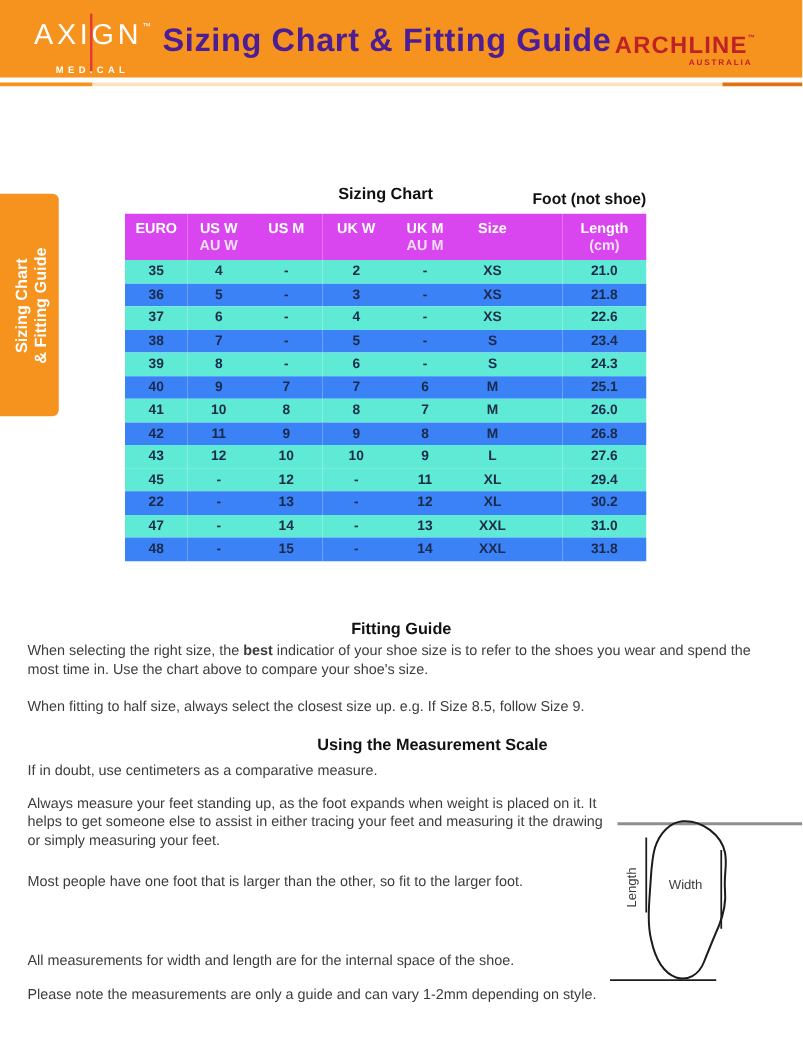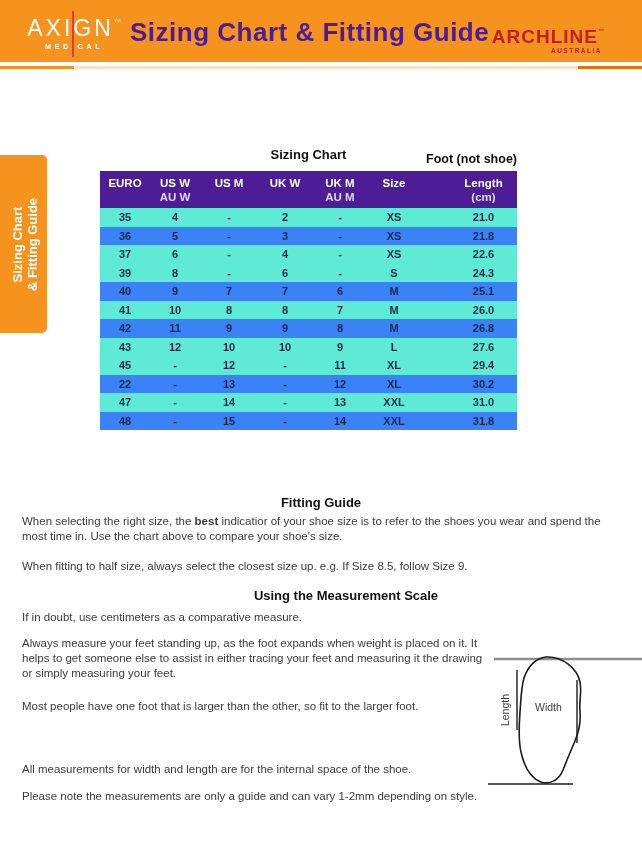--- a/index.html
+++ b/index.html
@@ -9,21 +9,21 @@
     position: relative;
     overflow: hidden;
     font-family: "Liberation Sans", sans-serif;
   }
 
   
   .banner { position: absolute; left: 0; top: 0; width: 642px; height: 62px; background: #F6921E; }
   .brand { position: absolute; left: 24px; top: 9px; width: 100px; text-align: center; color: #fff; }
   .brand-name { font-size: 23px; letter-spacing: 3px; font-weight: 400; line-height: 26px; white-space: nowrap; }
   .brand-name sup { font-size: 7px; letter-spacing: 0; vertical-align: 12px; }
-  .brand-sub { font-size: 7.5px; letter-spacing: 3.5px; font-weight: 700; margin-top: 1px; }
+  .brand-sub { font-size: 7.5px; letter-spacing: 3.5px; font-weight: 700; margin-top: 11px; }
   .brand-needle { position: absolute; left: 72px; top: 11px; width: 2px; height: 46px; background: #E23B3E; }
   .page-title { position: absolute; top: 17px; left: 130px; width: 380px; 
                 color: #4c1d95; font-size: 26px; font-weight: 700; letter-spacing: .5px; }
   .partner { position: absolute; right: 38px; top: 21px; text-align: right; color: #BE2126; }
   .partner-name { font-size: 19px; font-weight: 700; letter-spacing: 1px; line-height: 20px; white-space: nowrap; }
   .partner-name sup { font-size: 6px; vertical-align: 10px; letter-spacing: 0; }
   .partner-sub { font-size: 6.5px; font-weight: 700; letter-spacing: 1.5px; padding-right: 2px; }
 
   
   .rule { position: absolute; top: 66px; left: 0; width: 642px; height: 3px; }
@@ -41,21 +41,21 @@
                     text-align: center; color: #fff; font-weight: 700; font-size: 13px; line-height: 15px; }
 
   
   .chart-title { position: absolute; top: 147px; left: 100px; width: 417px; text-align: center;
                  font-size: 13px; font-weight: 700; color: #111; }
   .foot-note { position: absolute; top: 152px; left: 397px; width: 120px; text-align: right;
                font-size: 12.5px; font-weight: 700; color: #111; }
 
   table.sizing { position: absolute; left: 100px; top: 171px; width: 417px;
                  border-collapse: collapse; table-layout: fixed; }
-  table.sizing thead th { background: #4c1d95; color: #fff; font-size: 11.5px; font-weight: 700;
+  table.sizing thead th { background: #d946ef; color: #fff; font-size: 11.5px; font-weight: 700;
                           vertical-align: top; padding: 5px 0 4px; line-height: 14px; text-align: center; }
   table.sizing thead th .hdr-l2 { color: rgba(255,255,255,.82); }
   table.sizing tbody td { font-size: 11px; font-weight: 700; color: #1B2A4A; text-align: center;
                           height: 18.5px; line-height: 18.5px; padding: 0; }
   table.sizing tr.dark td  { background: #5eead4; }
   table.sizing tr.light td { background: #3b82f6; }
 
   
   .doc-heading { position: absolute; left: 0; width: 642px; text-align: center;
                  font-size: 13px; font-weight: 700; color: #111; }
@@ -166,20 +166,30 @@
       </tr>
       <tr class="dark">
         <td>37</td>
         <td>6</td>
         <td>-</td>
         <td>4</td>
         <td>-</td>
         <td>XS</td>
         <td></td>
         <td>22.6</td>
+      </tr>
+      <tr class="light">
+        <td>38</td>
+        <td>7</td>
+        <td>-</td>
+        <td>5</td>
+        <td>-</td>
+        <td>S</td>
+        <td></td>
+        <td>23.4</td>
       </tr>
       <tr class="dark">
         <td>39</td>
         <td>8</td>
         <td>-</td>
         <td>6</td>
         <td>-</td>
         <td>S</td>
         <td></td>
         <td>24.3</td>

